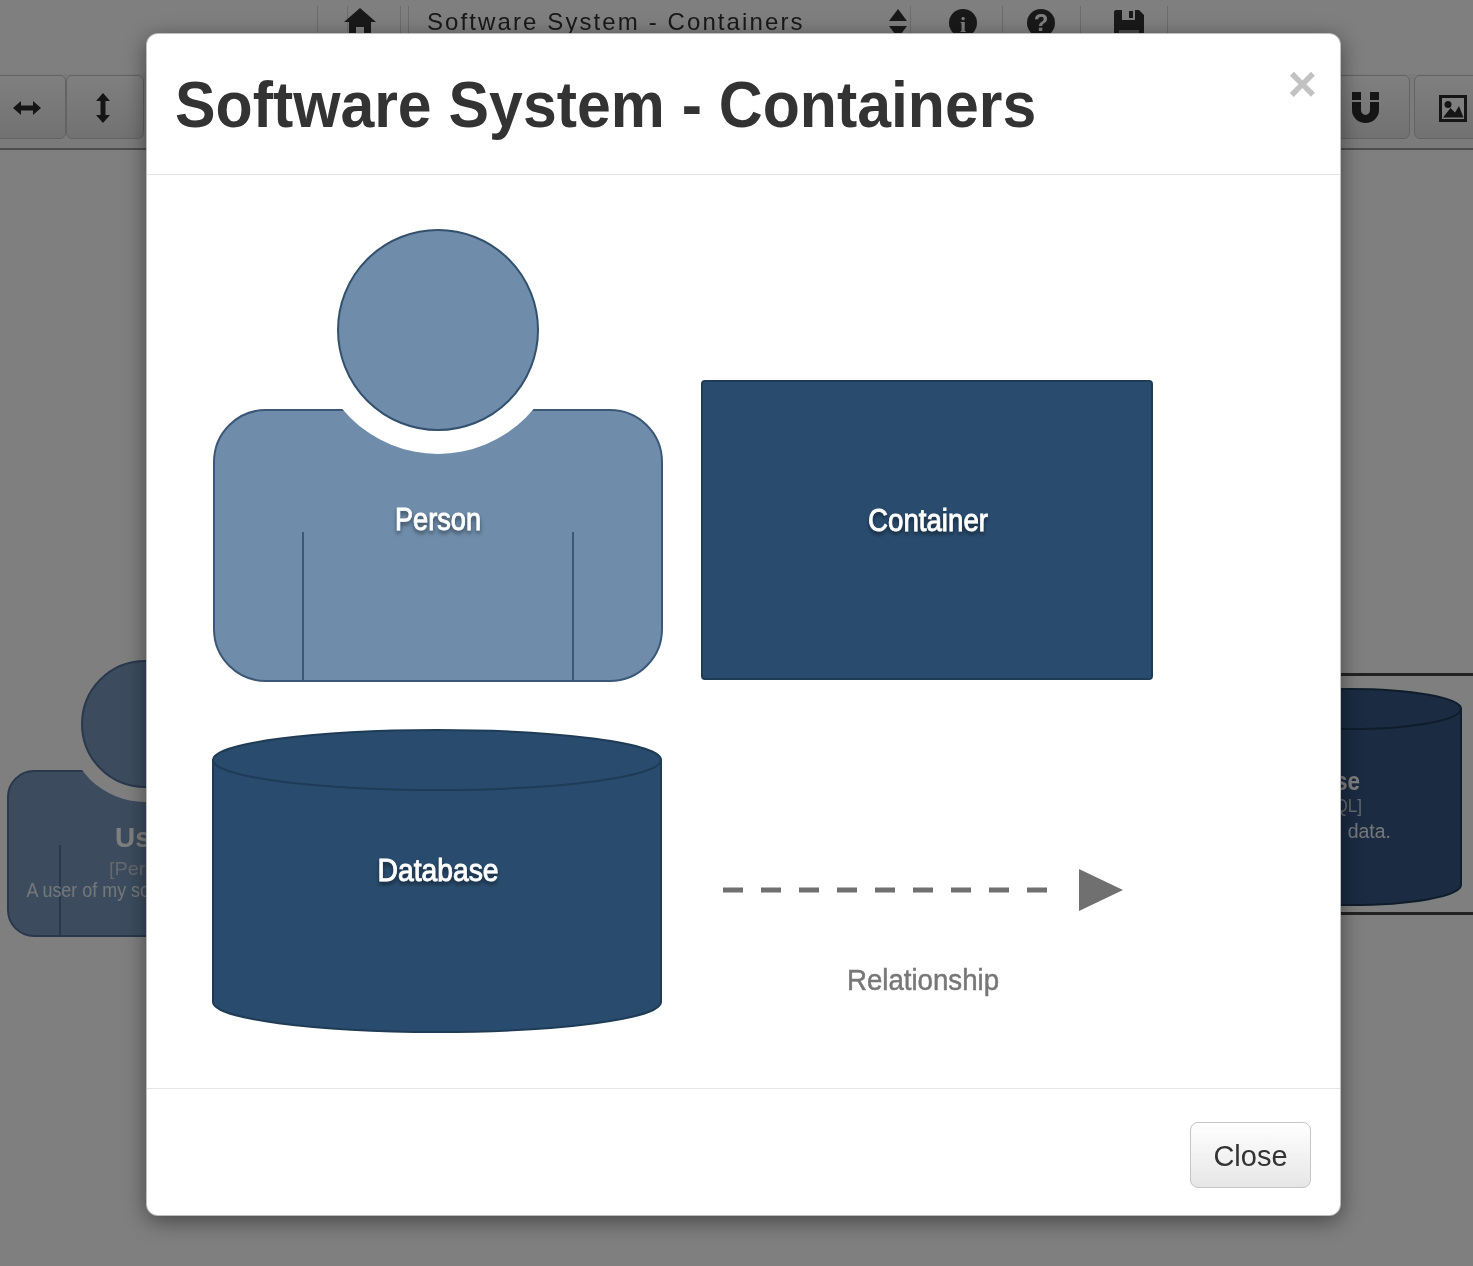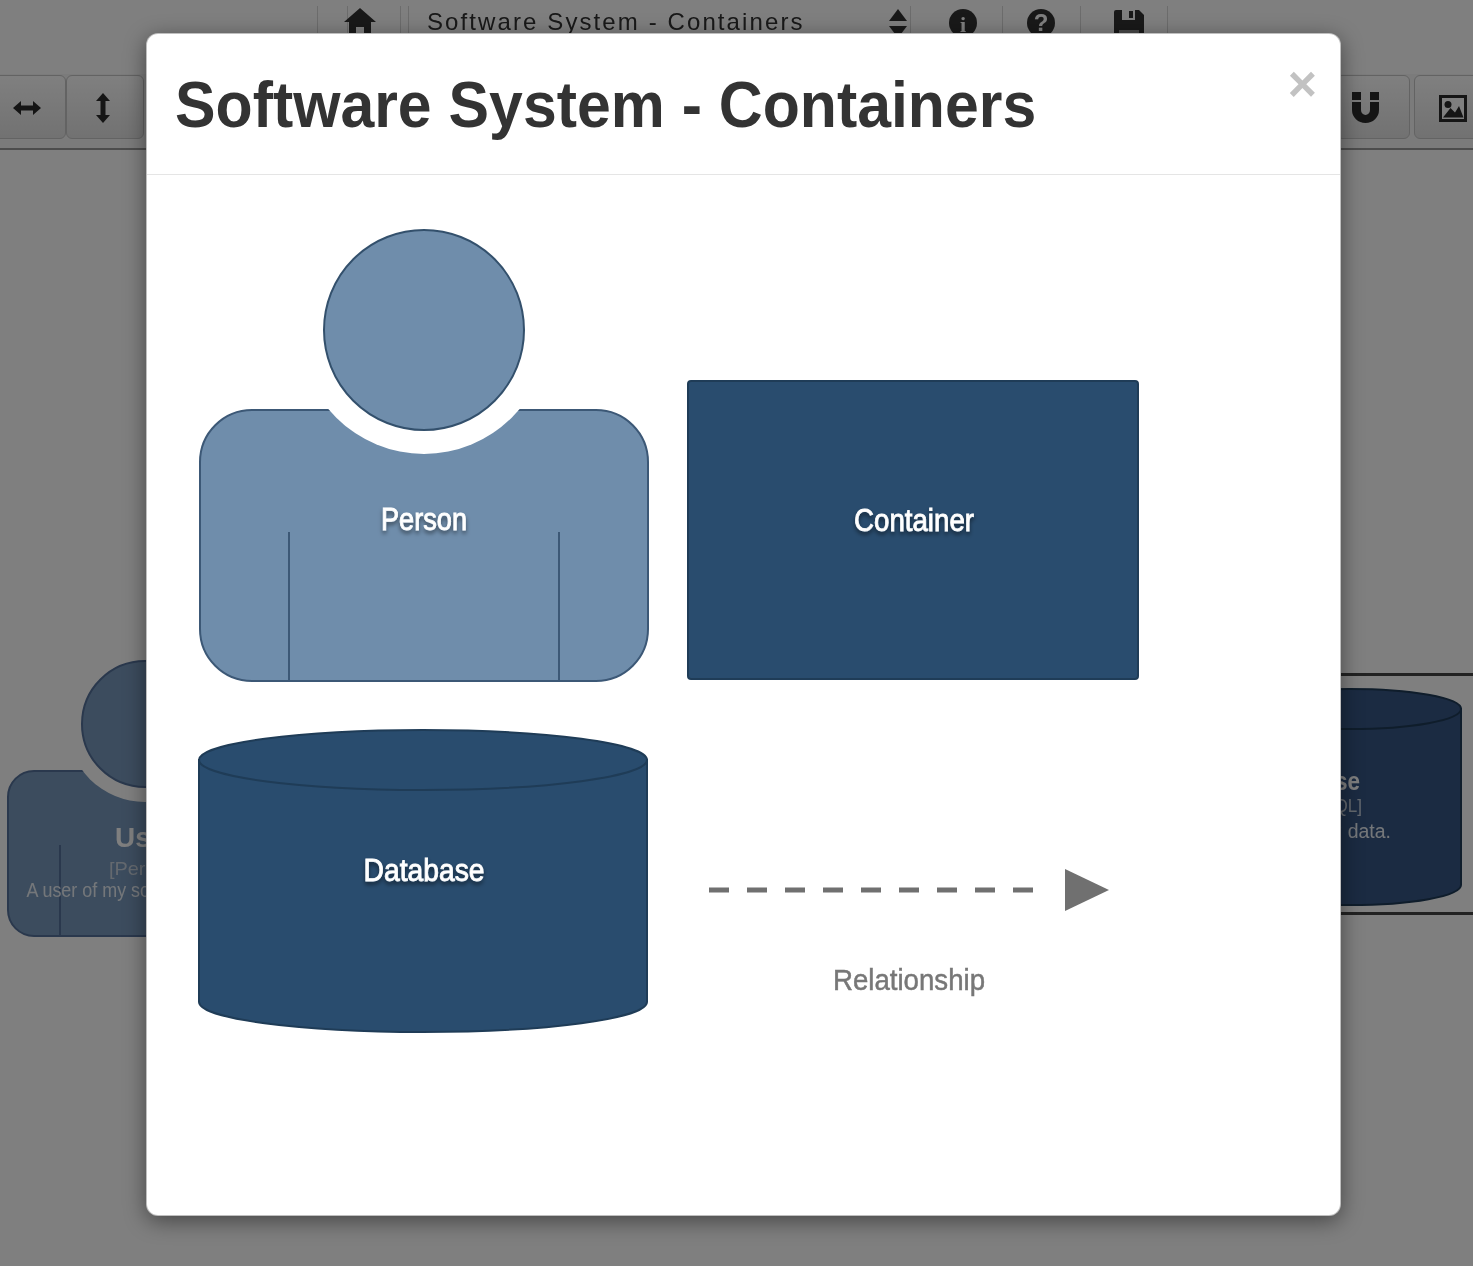--- a/index.html
+++ b/index.html
@@ -16,21 +16,21 @@
         border:1px solid #c6c6c6;border-radius:6px;}
   
   #backdrop{position:absolute;left:0;top:0;width:1473px;height:1266px;background:rgba(0,0,0,0.5);}
   
   #modal{position:absolute;left:146px;top:33px;width:1193px;height:1181px;background:#fff;
          border:1px solid rgba(0,0,0,0.25);border-radius:12px;box-shadow:0 5px 22px rgba(0,0,0,0.45);}
   #mhead{position:absolute;left:0;top:0;width:100%;height:140px;border-bottom:1px solid #e5e5e5;}
   #mtitle{position:absolute;left:28px;top:33px;font-size:65px;font-weight:bold;color:#333;
           white-space:nowrap;transform:scaleX(0.935);transform-origin:0 0;}
   #mclose{position:absolute;right:23px;top:25px;font-size:50px;font-weight:bold;color:#c2c2c2;line-height:50px;}
-  #mbody{position:absolute;left:2px;top:141px;width:100%;height:913px;}
+  #mbody{position:absolute;left:16px;top:141px;width:100%;height:913px;}
   #mfoot{position:absolute;left:0;top:1054px;width:100%;height:127px;border-top:1px solid #e5e5e5;}
   #closebtn{position:absolute;right:29px;top:33px;width:119px;height:64px;
             background:linear-gradient(#ffffff,#e6e6e6);border:1px solid #c5c5c5;border-radius:8px;
             font-size:29px;color:#333;text-align:center;line-height:66px;}
 </style>
 </head>
 <body>
 <div id="page">
 
   <div class="vsep" style="left:317px;"></div>
@@ -140,13 +140,16 @@
 
       <path d="M50 585 L50 827 A224 30 0 0 0 498 827 L498 585 Z" fill="#294c6e" stroke="#1f3c57" stroke-width="2"></path>
       <ellipse cx="274" cy="585" rx="224" ry="30" fill="#294c6e" stroke="#1f3c57" stroke-width="2"></ellipse>
       <text x="275" y="706" font-size="31" fill="#ffffff" stroke="#ffffff" stroke-width="0.8" filter="url(#tsh)" text-anchor="middle" textLength="121" lengthAdjust="spacingAndGlyphs">Database</text>
 
       <path d="M560 715 L901 715" stroke="#707070" stroke-width="5" stroke-dasharray="20 18" fill="none"></path>
       <path d="M916 694 L916 736 L960 715 Z" fill="#707070"></path>
       <text x="760" y="815" font-size="30" fill="#777777" stroke="#777777" stroke-width="0.5" text-anchor="middle" textLength="152" lengthAdjust="spacingAndGlyphs">Relationship</text>
     </svg>
   </div>
+  <div id="mfoot">
+    <div id="closebtn">Close</div>
+  </div>
 </div>
 
 </body></html>

